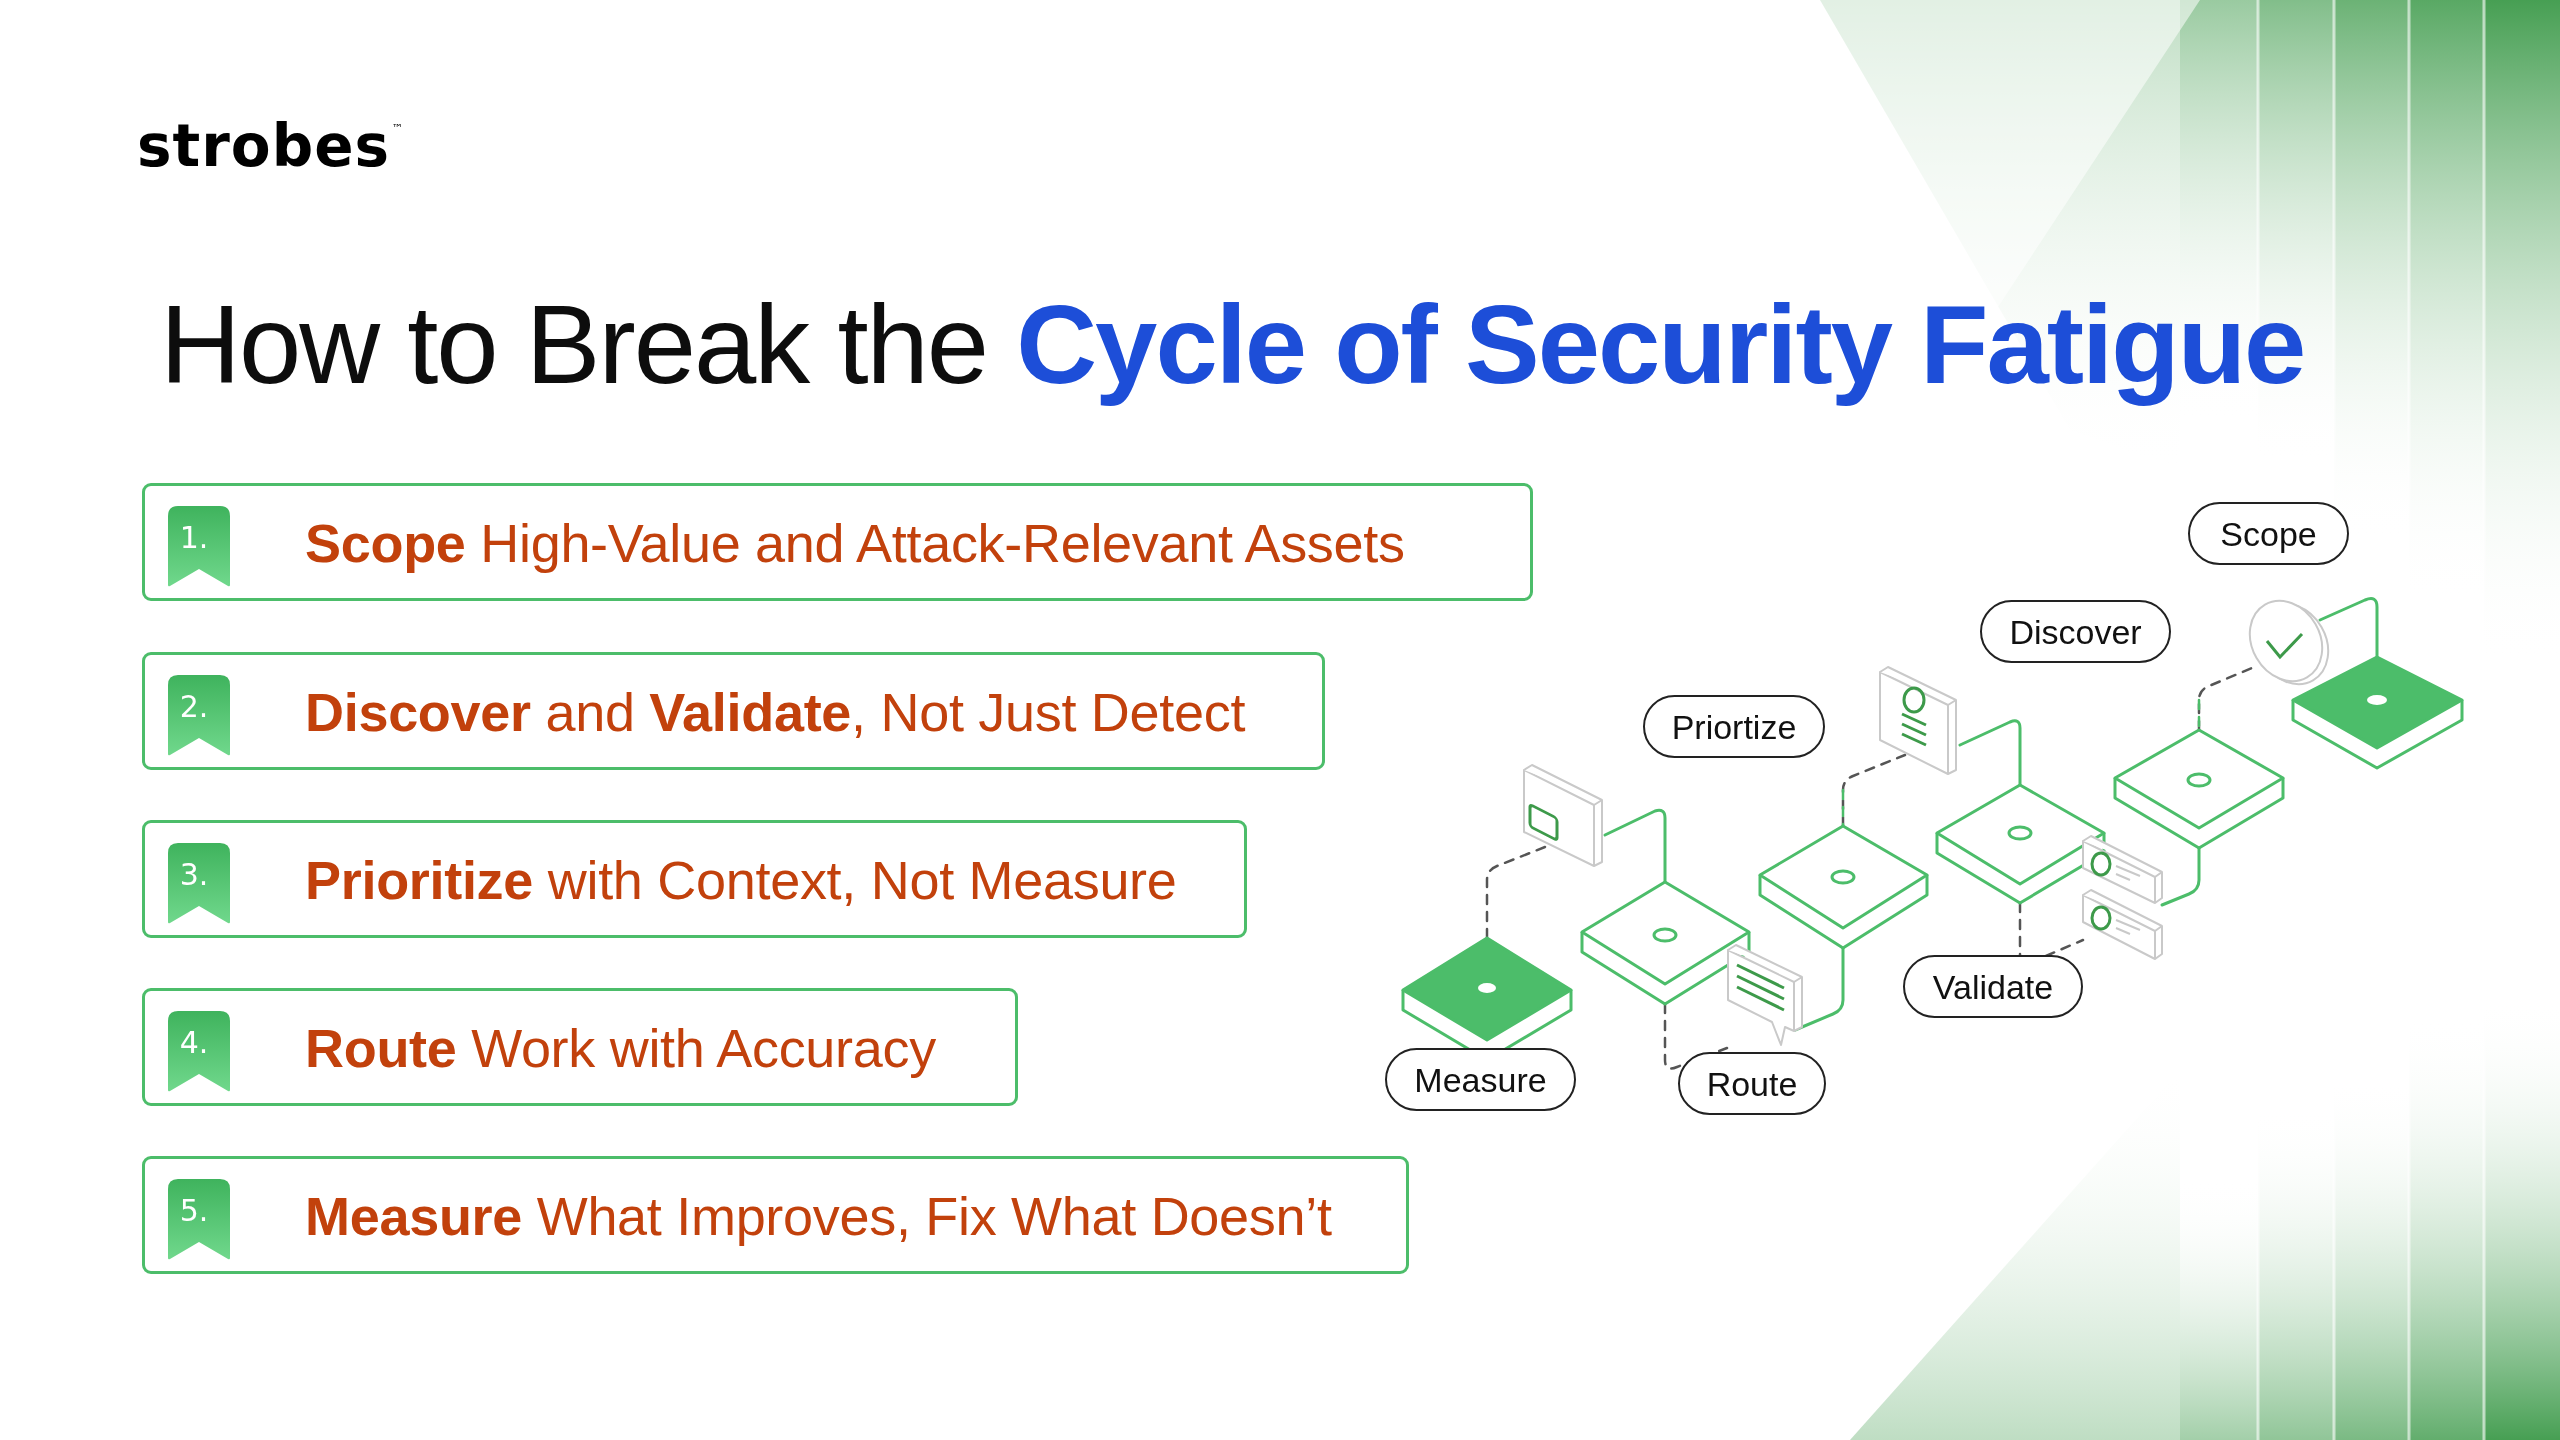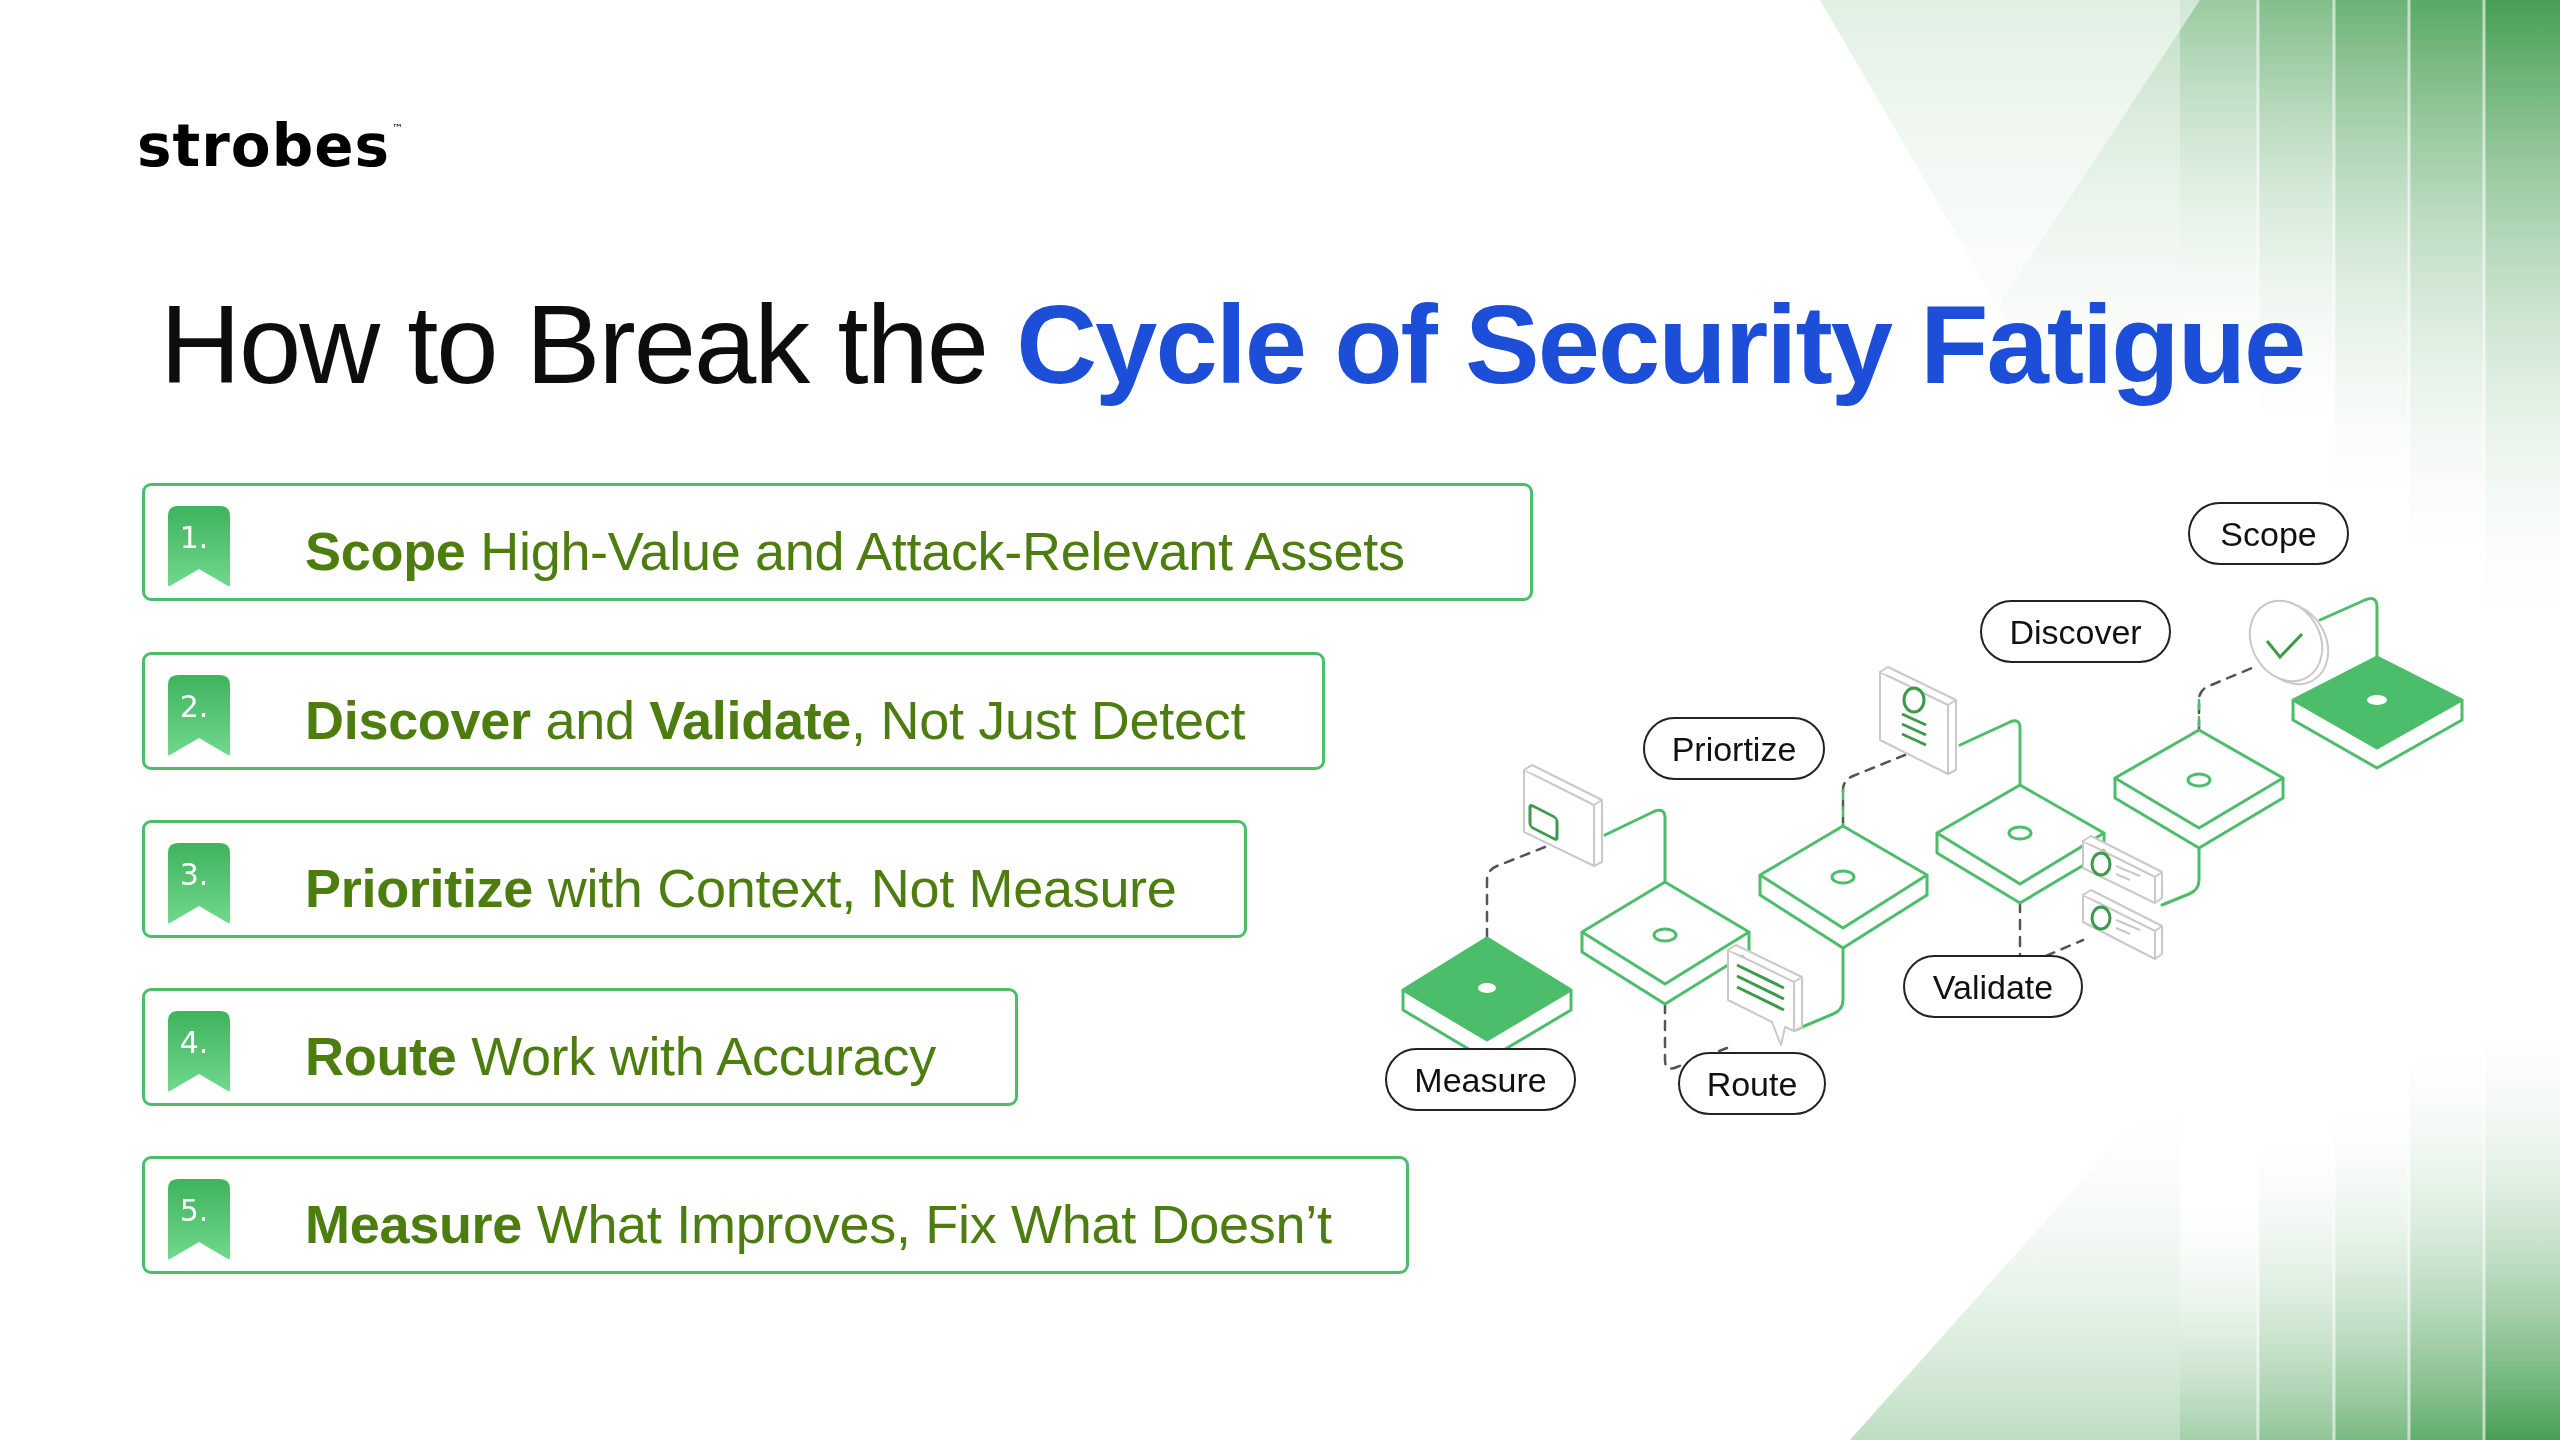--- a/index.html
+++ b/index.html
@@ -6,21 +6,21 @@
   body { width:2560px; height:1440px; position:relative; overflow:hidden; background:#ffffff; font-family:"Liberation Sans", sans-serif; color:#111; }
   .bg { position:absolute; left:0; top:0; width:2560px; height:1440px; }
   .logo { position:absolute; left:137px; top:112px; font-family:"DejaVu Sans", sans-serif; font-weight:bold; font-size:58px; letter-spacing:1px; color:#000000; }
   .logo .tm { font-size:11px; vertical-align:top; position:relative; top:10px; margin-left:2px; font-weight:normal; }
   .title { position:absolute; left:140px; top:280px; font-size:112px; letter-spacing:-2px; white-space:nowrap; line-height:130px; }
   .title .lite { color:#0d0d0d; font-weight:normal;margin-left:20px; }
   .title .hl { color:#1d4ed8; font-weight:bold; }
   .step { position:absolute; left:142px; height:118px; border:3px solid #4cbd6a; border-radius:9px; background:#fff; box-sizing:border-box; }
   .bookmark { position:absolute; left:23px; top:20px; width:62px; height:81px; }
   .bookmark .num { position:absolute; left:0; top:14px; width:52px; text-align:center; font-size:30px; color:#ffffff; font-family:"DejaVu Sans", sans-serif; }
-  .step-text { position:absolute; left:160px; top:26px; font-size:54px; white-space:nowrap; color:#4d7c0f; line-height:62px; letter-spacing:-0.3px;margin-top:8px; }
+  .step-text { position:absolute; left:160px; top:26px; font-size:54px; white-space:nowrap; color:#c2410c; line-height:62px; letter-spacing:-0.3px; }
   .step-text b { font-weight:bold; }
   .diagram { position:absolute; left:0; top:0; width:2560px; height:1440px; }
   .pill { position:absolute; border:2px solid #222; border-radius:32px; background:#fff; font-size:34px; color:#111; text-align:center; box-sizing:border-box; line-height:60px; }
 </style>
 </head>
 <body>
 
 <svg class="bg" viewBox="0 0 2560 1440" xmlns="http://www.w3.org/2000/svg">
   <defs>
     <linearGradient id="topg" x1="0" y1="0" x2="0" y2="1">
@@ -257,16 +257,16 @@
 
   <g>
     <ellipse cx="2292" cy="644" rx="34" ry="42" transform="rotate(-30 2292 644)" fill="#fff" stroke="#c9c9c9" stroke-width="2"></ellipse>
     <ellipse cx="2286" cy="641" rx="34" ry="42" transform="rotate(-30 2286 641)" fill="#fff" stroke="#c9c9c9" stroke-width="2"></ellipse>
     <path d="M2267,641 L2280,657 L2302,634" fill="none" stroke="#3d9a4a" stroke-width="3"></path>
   </g>
 </svg>
 
 <div class="pill" style="left:2188px;top:502px;width:161px;height:63px;">Scope</div>
 <div class="pill" style="left:1980px;top:600px;width:191px;height:63px;">Discover</div>
-<div class="pill" style="left:1643px;top:717px;width:182px;height:63px;">Priortize</div>
+<div class="pill" style="left:1643px;top:695px;width:182px;height:63px;">Priortize</div>
 <div class="pill" style="left:1903px;top:955px;width:180px;height:63px;">Validate</div>
 <div class="pill" style="left:1385px;top:1048px;width:191px;height:63px;">Measure</div>
 <div class="pill" style="left:1678px;top:1052px;width:148px;height:63px;">Route</div>
 
 </body></html>

